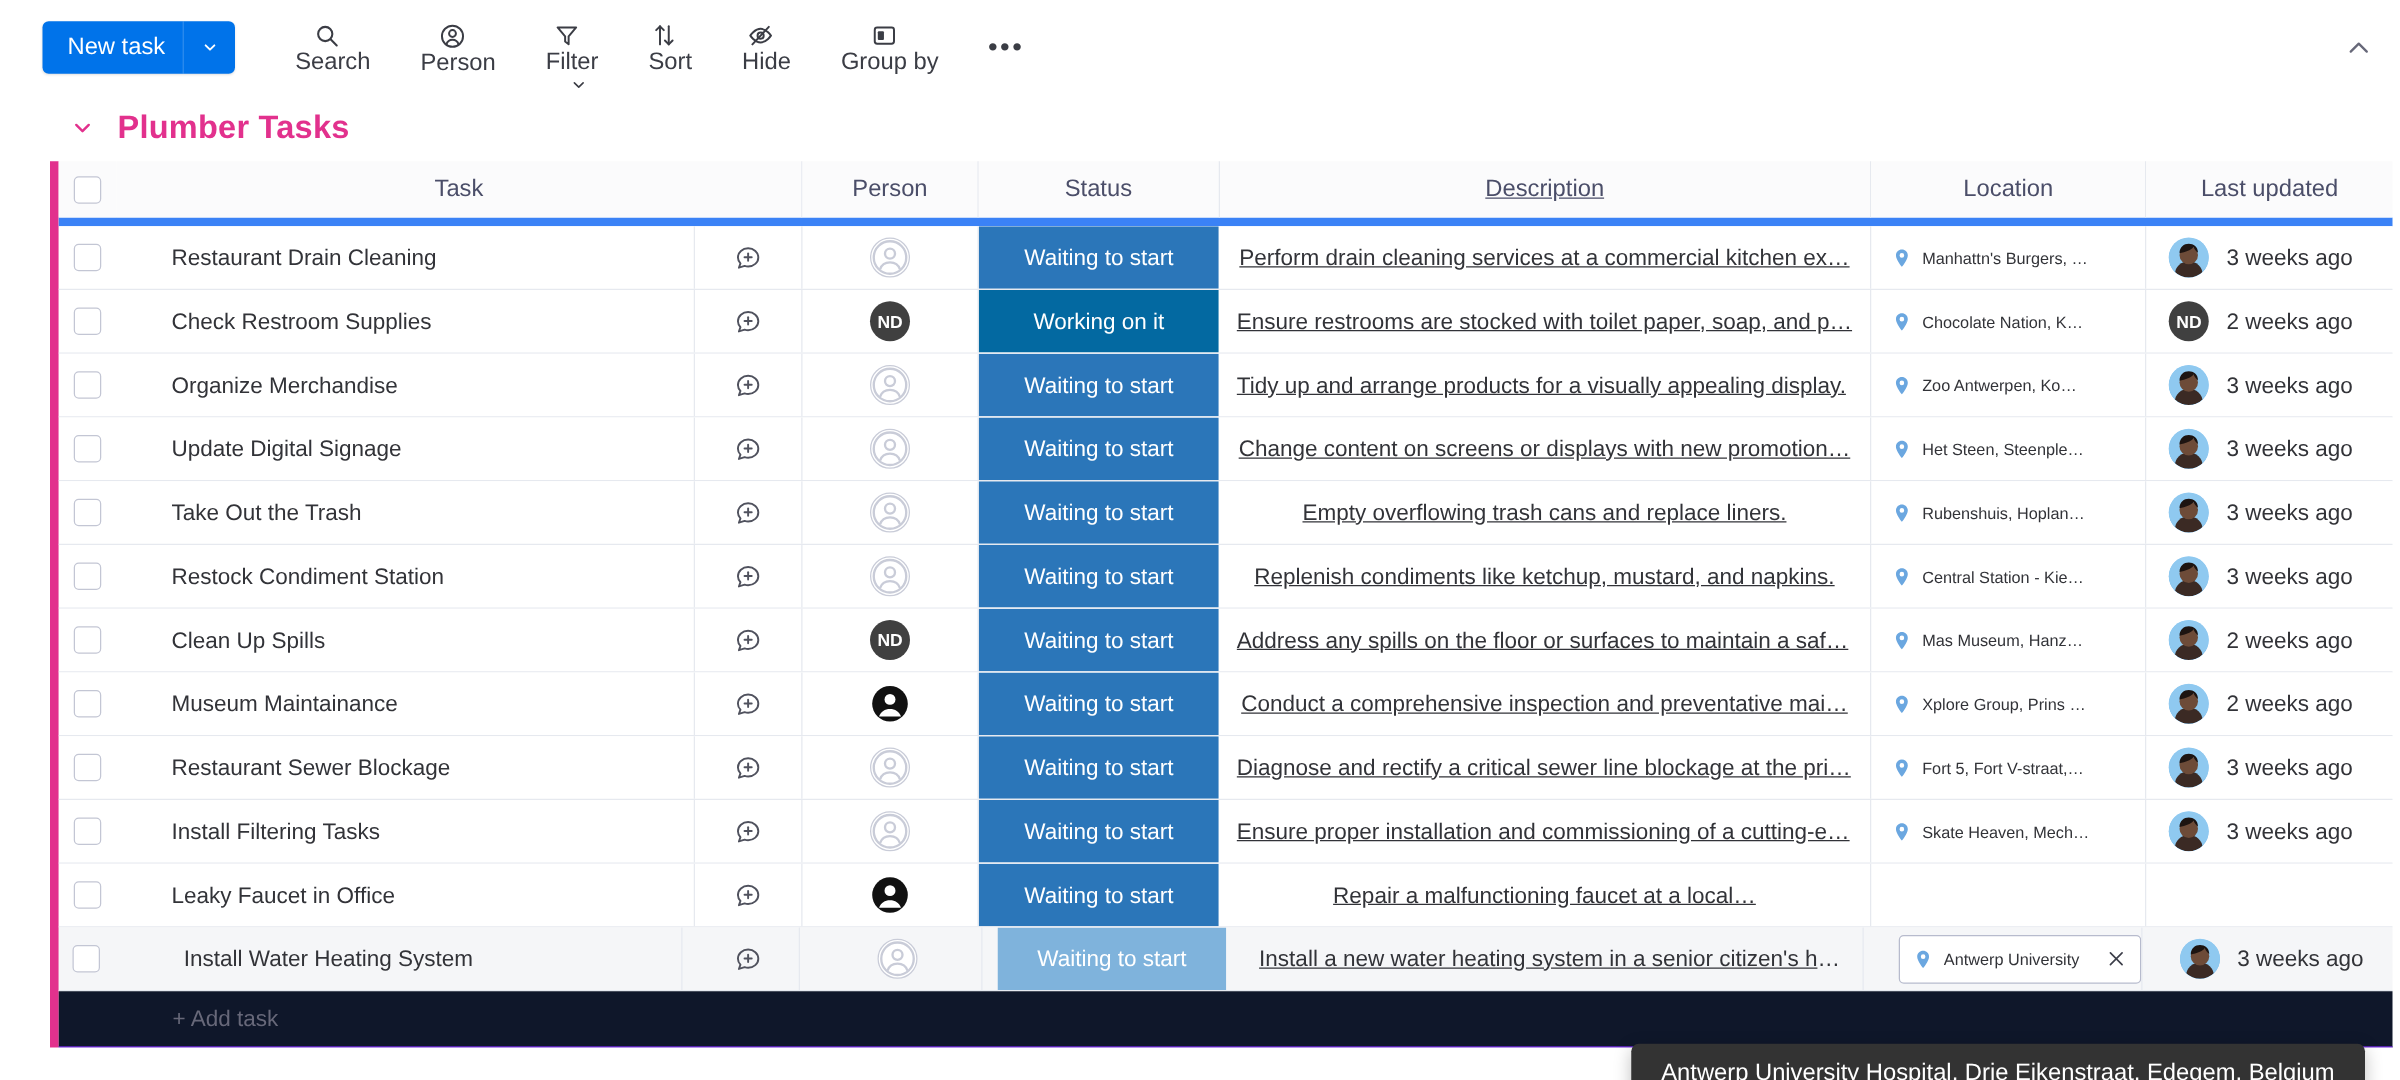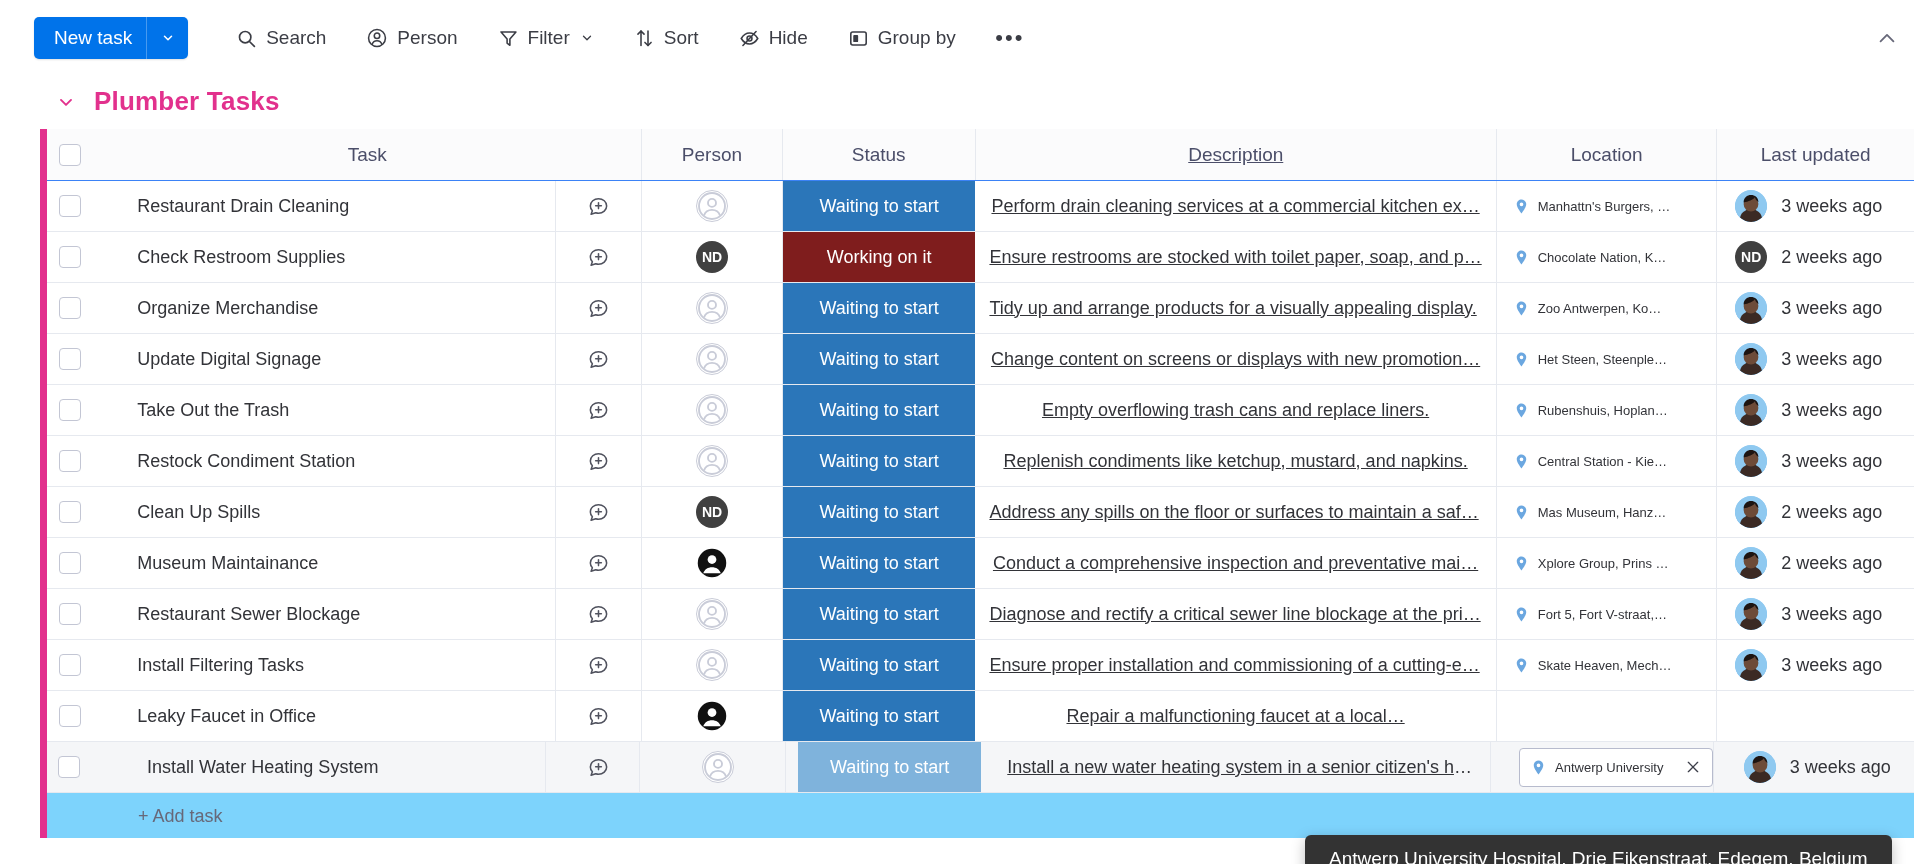--- a/index.html
+++ b/index.html
@@ -40,20 +40,21 @@
   .tool-group { display: flex; align-items: center; margin-left: 36px; }
   .tool-btn {
     display: flex; align-items: center;
     height: 40px; padding: 0 12px;
     border-radius: 4px;
     color: #3b3d45;
     font-size: 19px;
     cursor: pointer;
     margin-right: 16px;
     white-space: nowrap;
+    flex-direction: column;
   }
   .tool-btn .ico { display: flex; align-items: center; margin-right: 9px; }
   .tool-btn .caret { margin-left: 10px; display: flex; align-items: center; }
   .tool-dots {
     display:flex; align-items:center; justify-content:center;
     height:36px; width:40px; border-radius:4px; cursor:pointer;
     color:#3b3d45; font-size: 22px; letter-spacing: 2px; line-height: 0;
     margin-left: 6px;
   }
   .collapse-chevron {
@@ -83,21 +84,21 @@
   }
 
   .row {
     display: flex;
     height: 51px;
     background: #ffffff;
     border-bottom: 1px solid #e6e9ef;
   }
   .row.header {
     background: #ffffff;
-    border-bottom: 1px solid #3b82f6;
+    border-bottom: 7px solid #3b82f6;
     height: 52px;
   }
   .row.highlight { background: #f5f6f8; gap: 12px; }
 
   .cell {
     display: flex; align-items: center;
     border-right: 1px solid #e6e9ef;
     font-size: 18px;
     color: #323338;
     overflow: hidden;
@@ -183,22 +184,22 @@
     width: 22px; height: 22px; cursor: pointer; color: #4a4c58;
     font-size: 17px; flex: none;
   }
 
   .upd-inner { display: flex; align-items: center; }
   .upd-text { margin-left: 14px; font-size: 18px; color: #323338; }
 
   .add-task-row {
     display: flex; align-items: center;
     height: 51px;
-    border-bottom: 4px solid #6d28d9;
-    background: #7dd3fc;
+    border-bottom: 7px solid #6d28d9;
+    background: #0f172a;
   }
   .add-task-row .c-check { width: 47px; }
   .add-task-label {
     padding-left: 44px; color: #676879; font-size: 18px; cursor: pointer;
   }
 
   .left-dots {
     position: absolute;
     left: 4px; top: 773px;
     color: #676879; font-size: 22px; letter-spacing: 2px; line-height: 0;
@@ -428,21 +429,21 @@
                 <path d="M20.5 11.4c0 4.2-3.8 7.6-8.5 7.6-1 0-2-.2-2.9-.5L4.3 20l1.3-3.6A7.2 7.2 0 0 1 3.5 11.4C3.5 7.2 7.3 3.8 12 3.8s8.5 3.4 8.5 7.6Z"></path>
                 <line x1="12" y1="8.2" x2="12" y2="14.2"></line>
                 <line x1="9" y1="11.2" x2="15" y2="11.2"></line>
               </svg>
             </span>
           </div>
           <div class="cell c-person">
             <span class="avatar nd">ND</span>
           </div>
           <div class="cell c-status">
-            <span class="status-pill" style="background:#7f1d1d">Working on it</span>
+            <span class="status-pill" style="background:#0369a1">Working on it</span>
           </div>
           <div class="cell c-desc">
             <span class="desc-text left">Ensure restrooms are stocked with toilet paper, soap, and p…</span>
           </div>
           <div class="cell c-loc">
             <div class="loc-inner">
               <span class="loc-pin">
                 <svg width="17" height="17" viewBox="0 0 24 24" fill="#6ba7e0">
                   <path d="M12 2.2c-3.7 0-6.7 3-6.7 6.7 0 4.9 6.7 12.9 6.7 12.9s6.7-8 6.7-12.9c0-3.7-3-6.7-6.7-6.7Zm0 9.3a2.6 2.6 0 1 1 0-5.2 2.6 2.6 0 0 1 0 5.2Z"></path>
                 </svg>

